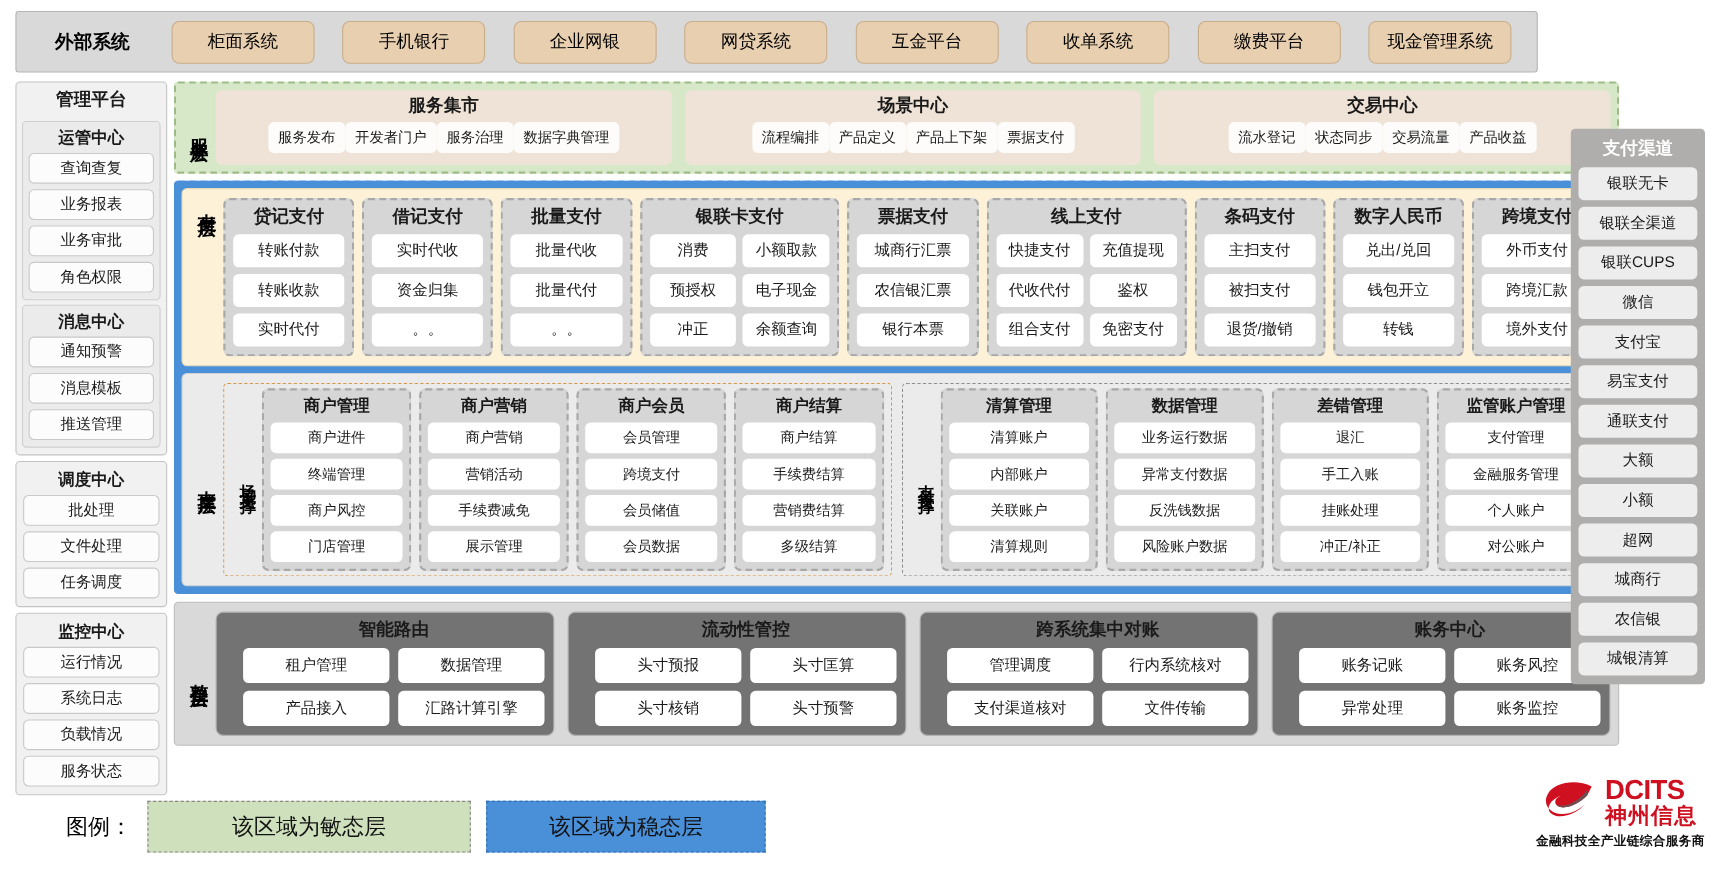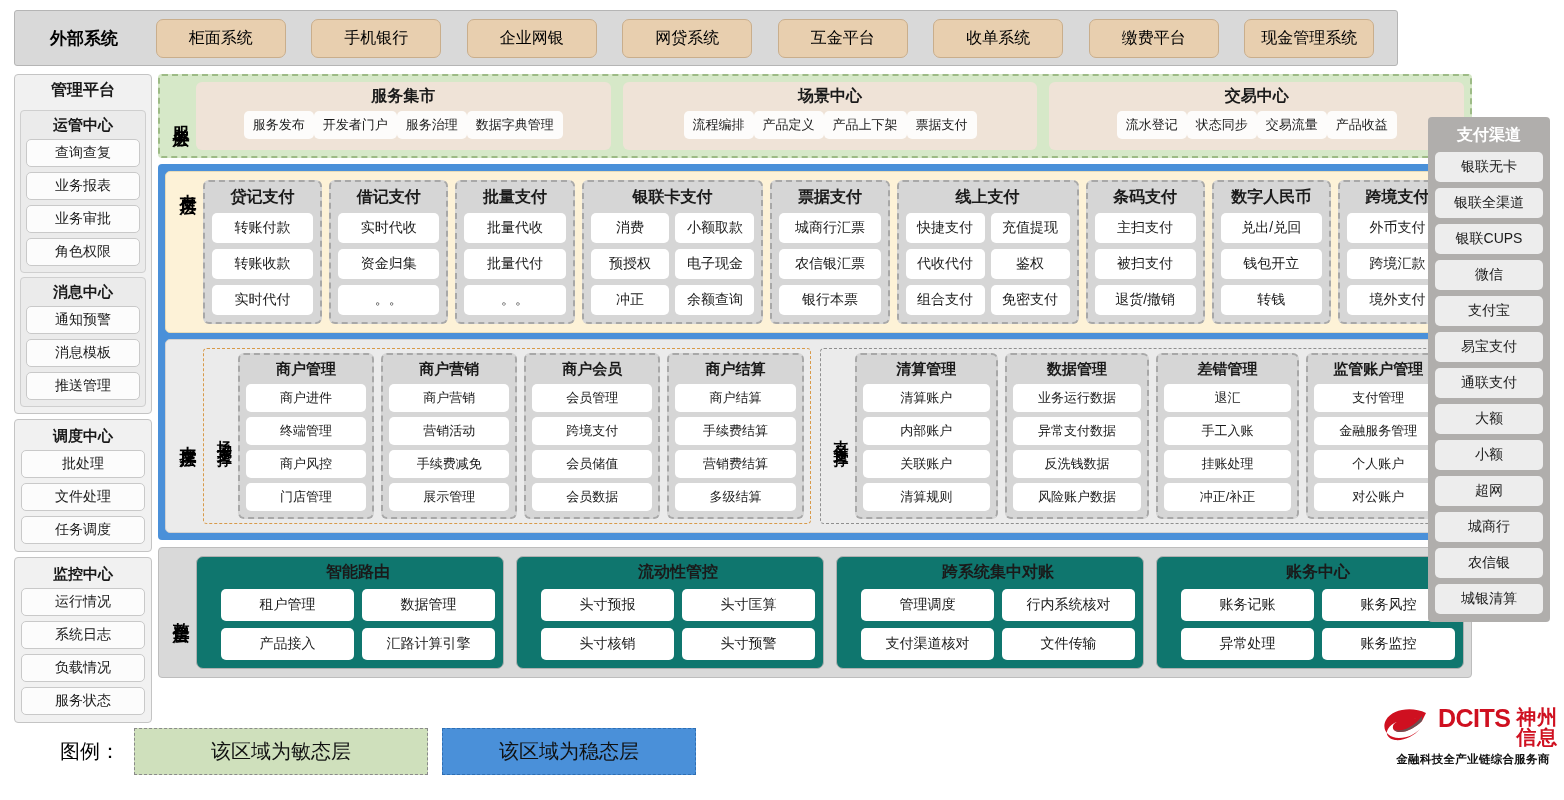--- a/index.html
+++ b/index.html
@@ -136,21 +136,21 @@
   }
   .sup-item:last-child{margin-bottom:0;}
 
   
   .int-layer{
     background:#d9d9d9;border:1px solid #bdbdbd;border-radius:4px;
     display:flex;align-items:stretch;padding:8px 7px;box-sizing:border-box;margin-top:7px;
   }
   .int-groups{display:flex;flex:1;gap:12px;}
   .int-group{
-    flex:1;background:#0f766e;border:1px solid #b0b0b0;border-radius:7px;
+    flex:1;background:#737373;border:1px solid #b0b0b0;border-radius:7px;
     padding:2px 8px 8px 24px;box-sizing:border-box;
   }
   .int-group-title{text-align:center;font-size:16px;font-weight:bold;padding:3px 0 6px 0;}
   .int-rows{display:flex;flex-direction:column;gap:7px;}
   .int-row{display:flex;gap:8px;}
   .int-item{
     flex:1;background:#ffffff;border-radius:5px;font-size:14px;text-align:center;
     padding:7px 2px;white-space:nowrap;
   }
 
@@ -181,21 +181,21 @@
     background:#4a90d9;border:1px dashed #2f6fb3;
     font-size:20px;color:#111;padding:9px 26px;text-align:center;min-width:200px;
   }
 
   
   .logo{
     position:absolute;left:1382px;top:706px;width:182px;text-align:center;
   }
   .logo-top{display:flex;align-items:center;justify-content:center;gap:4px;}
   .logo-mark{width:52px;height:40px;flex:none;}
-  .logo-words{display:flex;align-items:flex-start;line-height:1;}
+  .logo-words{display:flex;flex-direction:column;align-items:flex-start;line-height:1;}
   .logo-en{font-size:25px;font-weight:bold;color:#cf1020;letter-spacing:-0.5px;font-family:"Liberation Sans",sans-serif;}
   .logo-cn{font-size:20px;font-weight:bold;color:#cf1020;letter-spacing:1px;margin-top:1px;}
   .logo-tag{font-size:11.5px;font-weight:bold;color:#111;margin-top:5px;letter-spacing:0.3px;}
 </style>
 </head>
 <body>
 
 <div class="page">
 
   <div class="external-bar">

